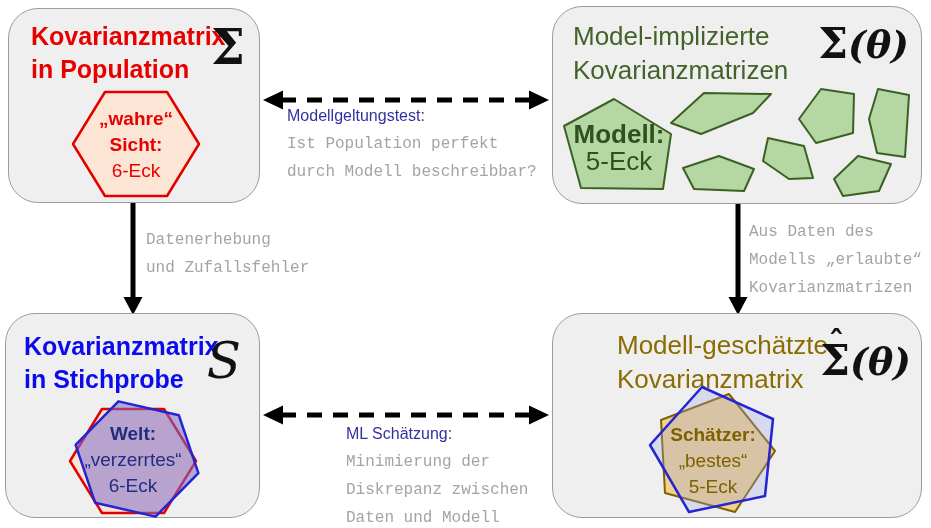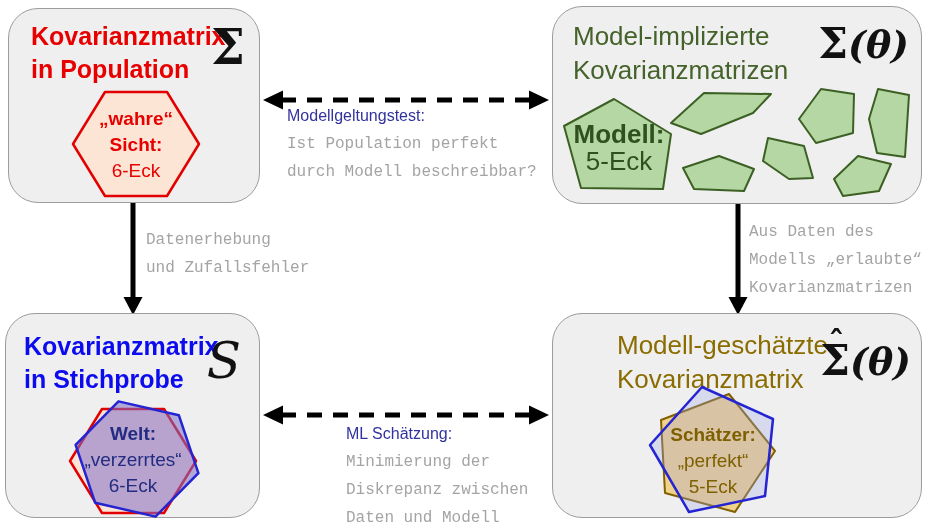--- a/index.html
+++ b/index.html
@@ -159,21 +159,21 @@
 Kovarianzmatrix</h2>
     <div class="math">
       <span class="sym-wrap"><span class="hat">ˆ</span><span>Σ</span></span><span class="arg">(θ)</span>
     </div>
     <svg class="shapes" width="370" height="205" viewBox="0 0 370 205">
       <polygon class="pent-gold" points="176,80 222,137 182,198 112,179 108,106"></polygon>
       <polygon class="pent-blue" points="149,73 220,105 212,182 136,198 97,131"></polygon>
     </svg>
     <div class="shape-label">
       <div class="b">Schätzer:</div>
-      <div>„perfekt“</div>
+      <div>„bestes“</div>
       <div>5-Eck</div>
     </div>
   </section>
 
   <div class="conn-label" id="label-model-test">
     <div class="conn-title">Modellgeltungstest:</div>
     <div class="conn-desc">Ist Population perfekt
 durch Modell beschreibbar?</div>
   </div>
 

